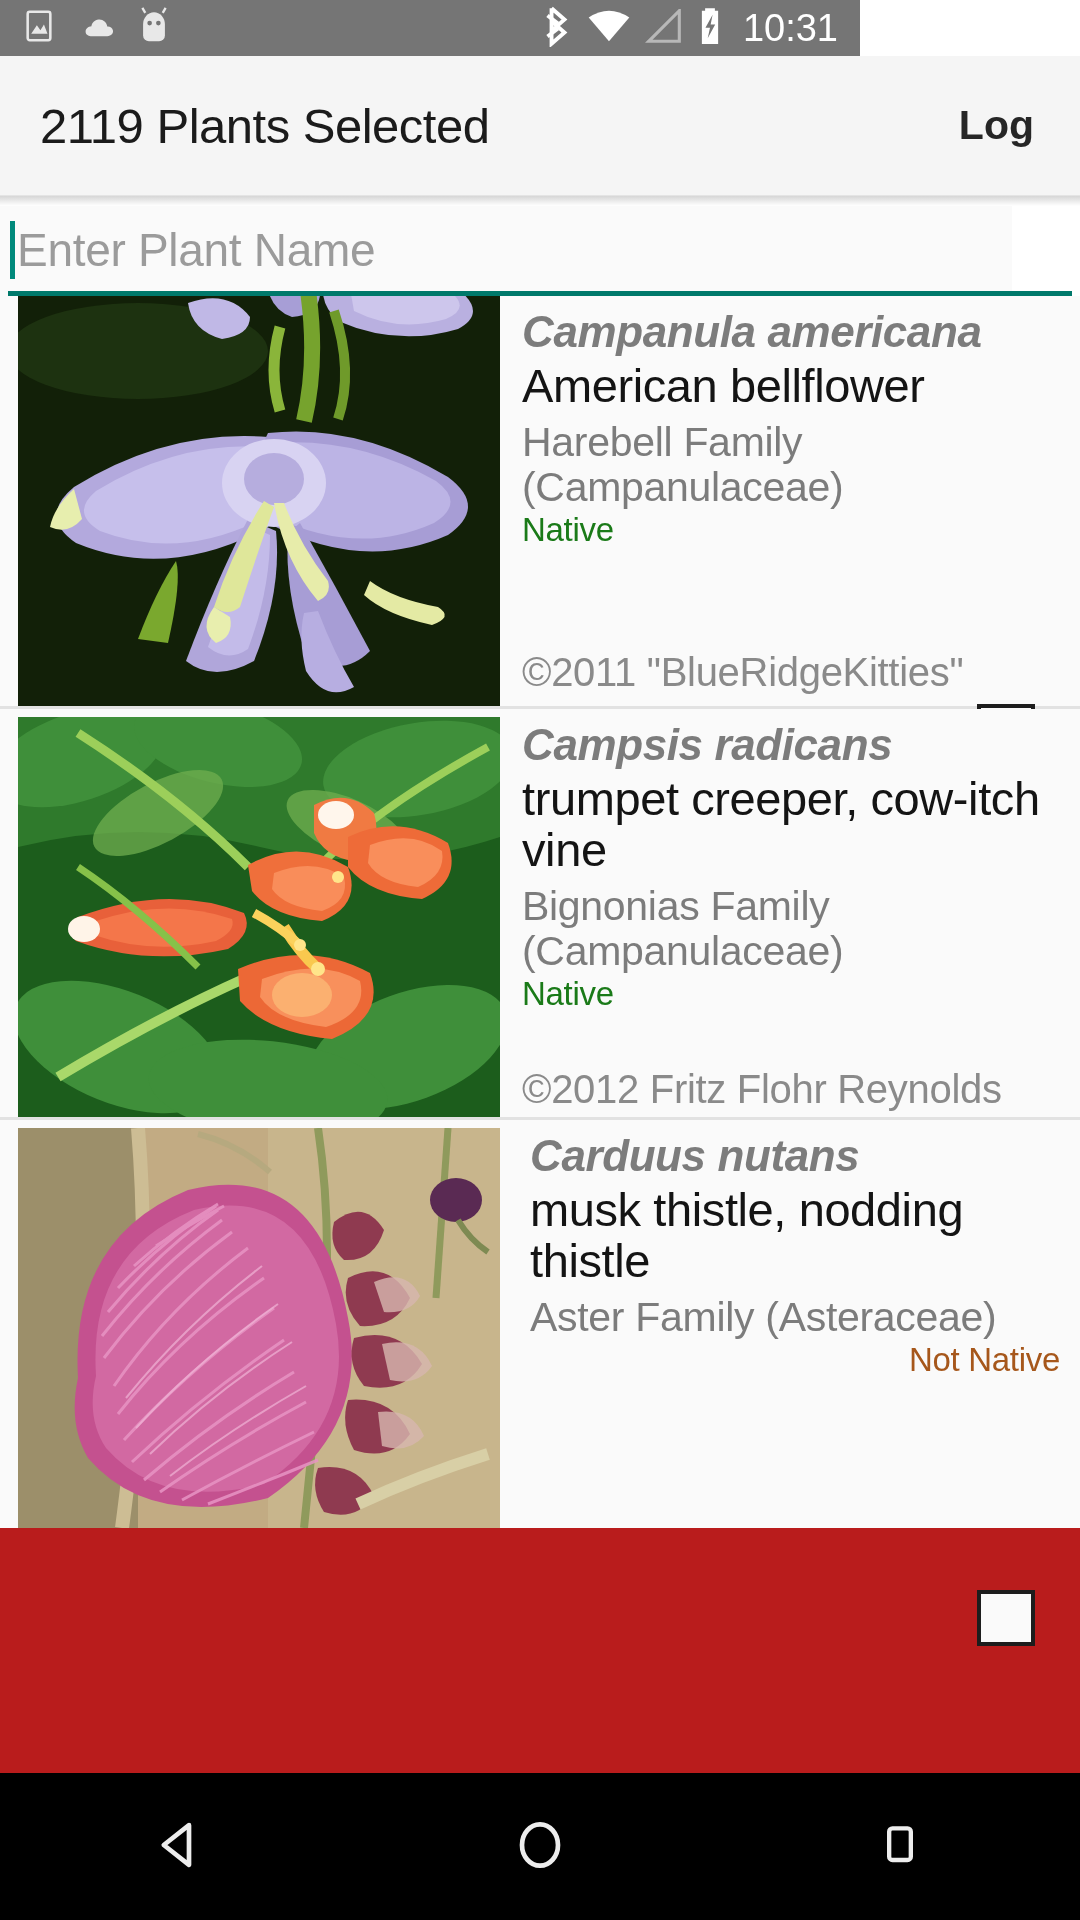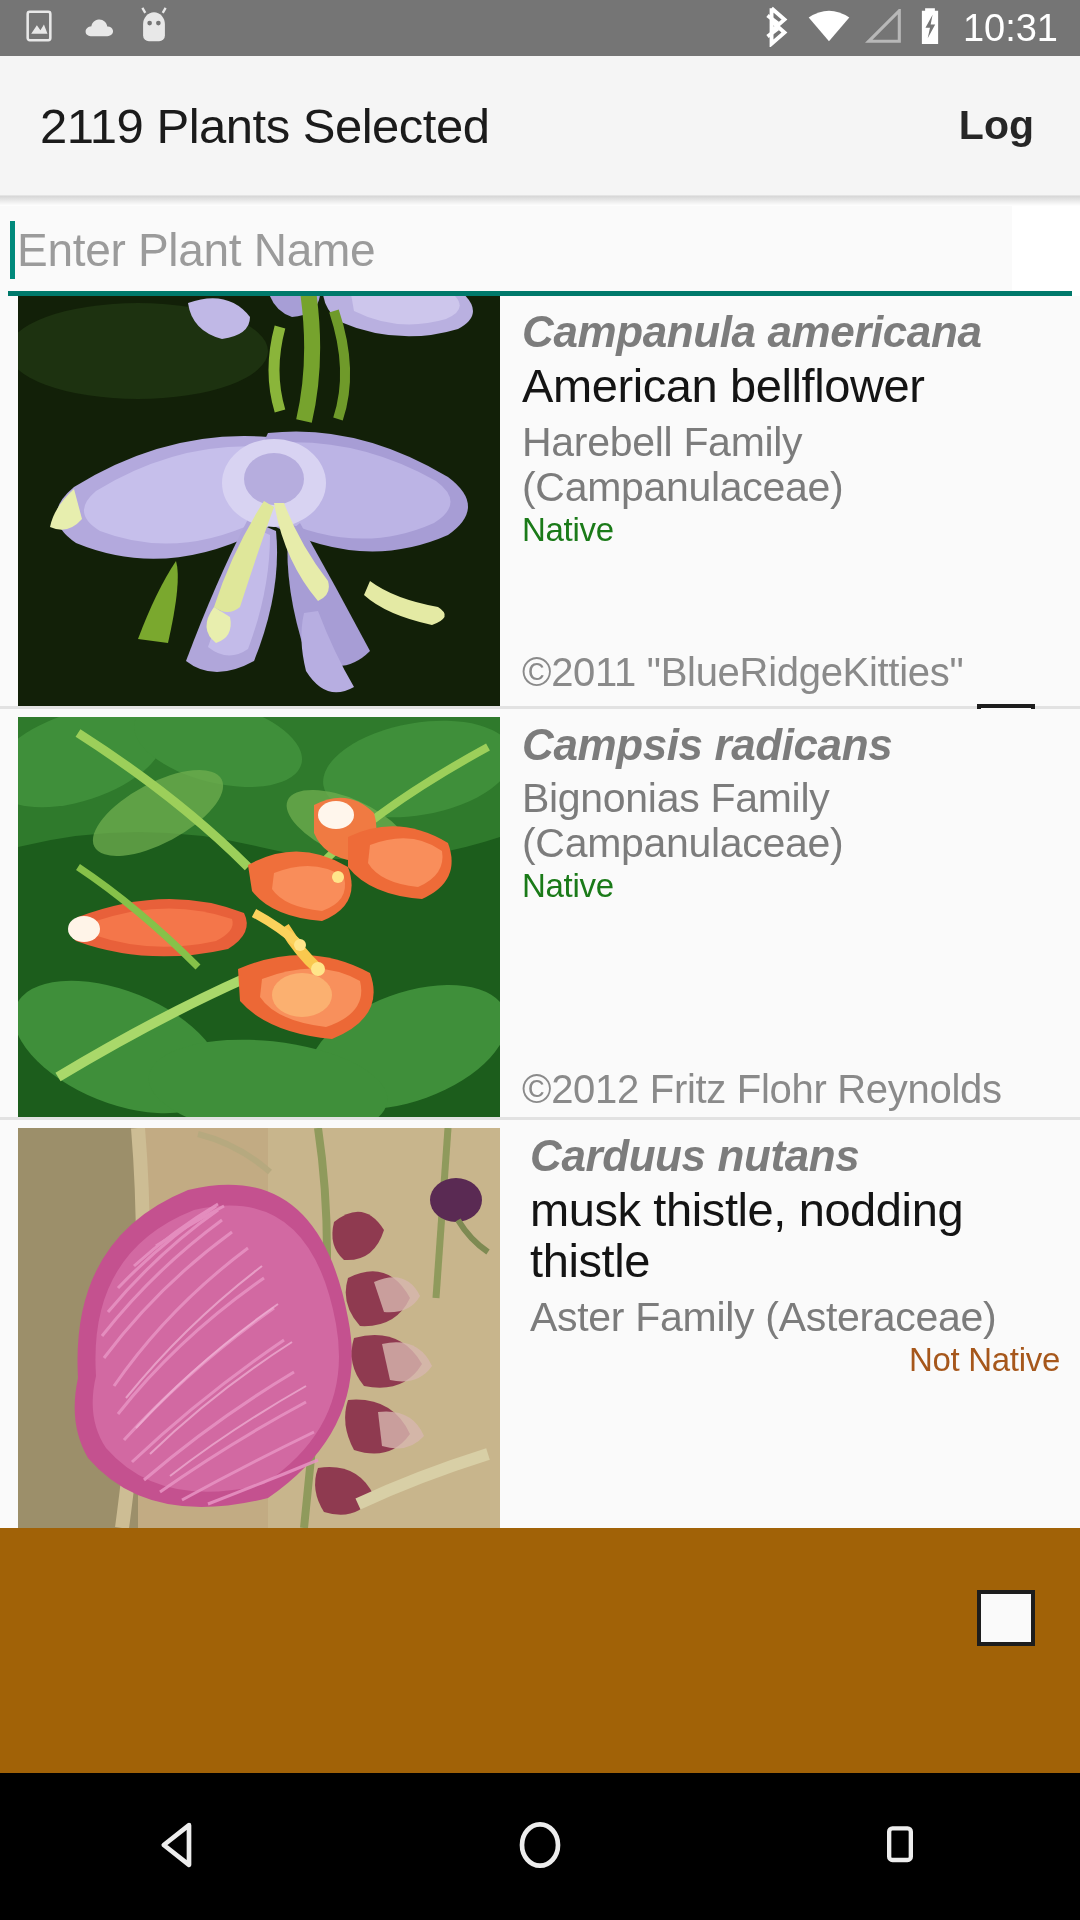--- a/index.html
+++ b/index.html
@@ -9,21 +9,21 @@
     height: 1920px;
     overflow: hidden;
     background: #ffffff;
     font-family: "Liberation Sans", sans-serif;
   }
 
   
   .status-bar {
     position: absolute;
     top: 0; left: 0;
-    width: 1080px; height: 56px;
+    width: 860px; height: 56px;
     background: #757575;
     display: flex;
     align-items: center;
     padding: 0 22px;
   }
   .status-left { display: flex; align-items: center; gap: 22px; }
   .status-right { margin-left: auto; display: flex; align-items: center; gap: 14px; }
   .sb-ico { display: block; }
   .status-time {
     color: #ffffff;
@@ -102,21 +102,21 @@
     background: #00796b;
   }
 
   
   .list {
     position: absolute;
     top: 296px; left: 0;
     width: 1080px;
     height: 1477px;
     overflow: hidden;
-    background: #a16207;
+    background: #b91c1c;
   }
   .row {
     position: relative;
     width: 1080px;
     display: flex;
     background: #fafafa;
     border-bottom: 3px solid #e2e2e2;
   }
   .row.first { border-top: none; }
 
@@ -354,20 +354,21 @@
           <path d="M236 196 Q262 210 282 228" stroke="#fbd25c" stroke-width="9" fill="none"></path>
           <circle cx="300" cy="252" r="7" fill="#ffe58a"></circle>
           <circle cx="282" cy="228" r="6" fill="#ffe58a"></circle>
           <circle cx="320" cy="160" r="6" fill="#ffe58a"></circle>
         </g>
         <path d="M60 150 Q120 190 180 250" stroke="#86c149" stroke-width="7" fill="none"></path>
       </svg>
     </div>
     <div class="info">
       <div class="sci-name">Campsis radicans</div>
+      <div class="common-name">trumpet creeper, cow-itch vine</div>
       <div class="family">Bignonias Family (Campanulaceae)</div>
       <div class="nativity native">Native</div>
       <div class="checkbox"></div>
       <div class="credit">©2012 Fritz Flohr Reynolds</div>
     </div>
   </div>
 
   <div class="row row-3" style="border-bottom:none;gap:8px;">
     <div class="thumb" style="height:400px;margin-top:8px;">
       <svg width="482" height="400" viewBox="0 0 482 400" preserveAspectRatio="none">

